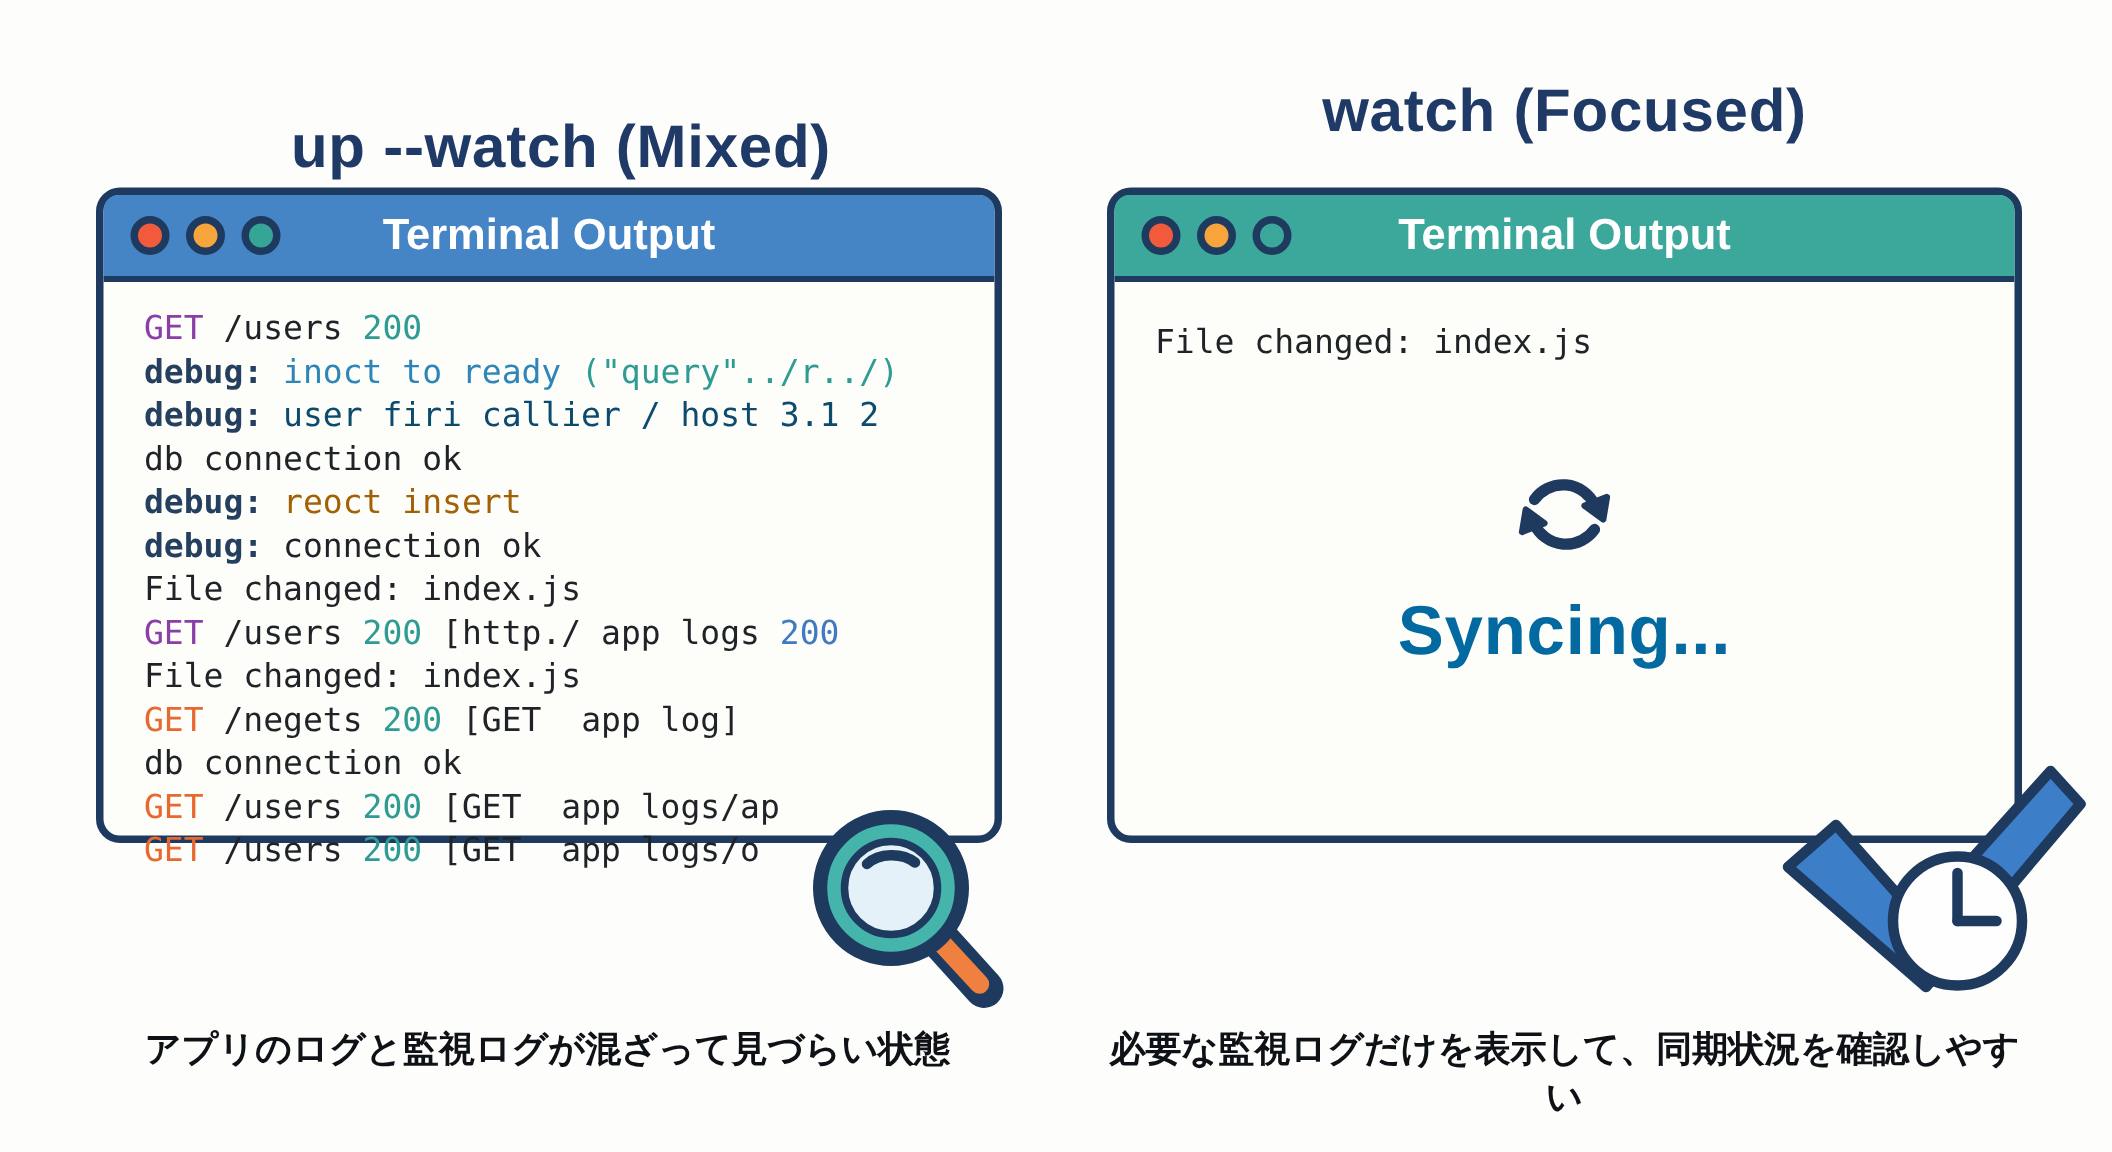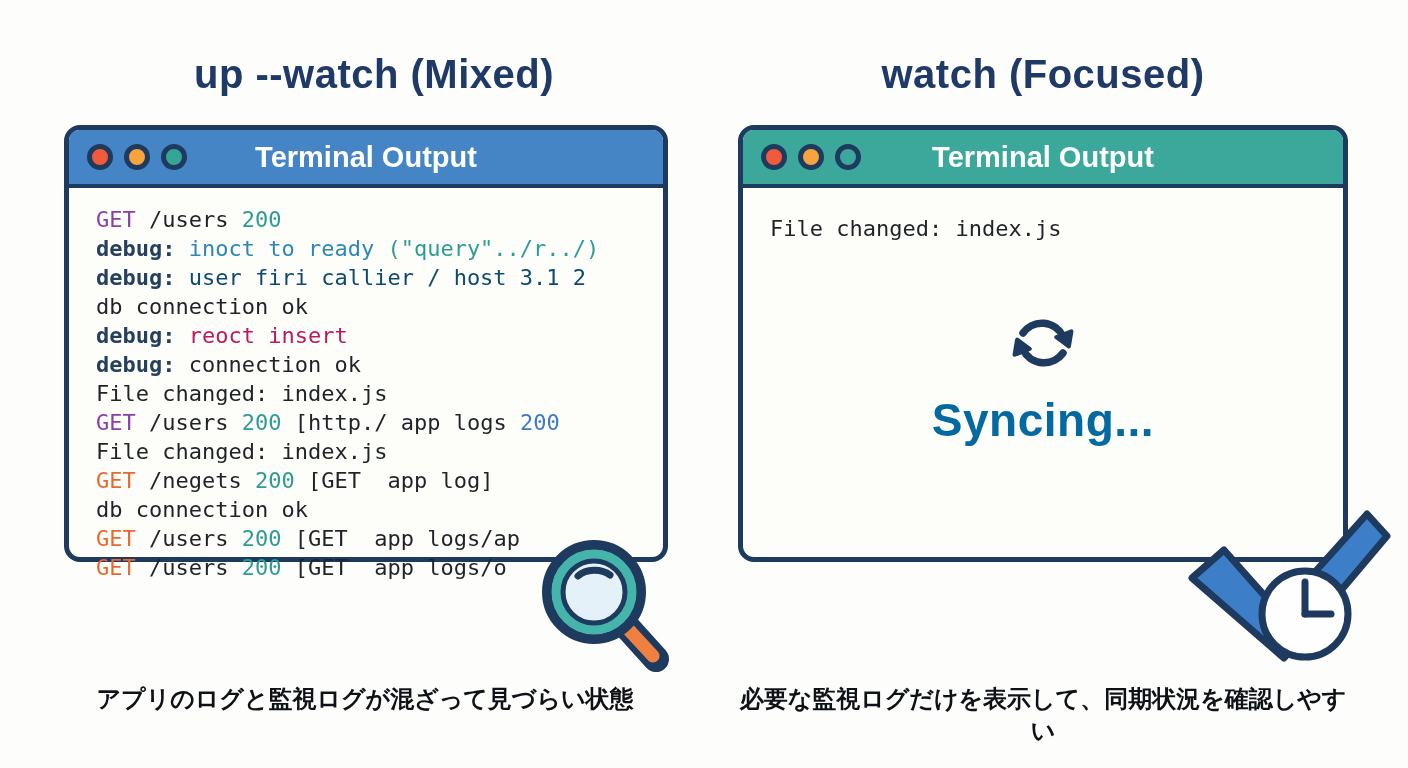--- a/index.html
+++ b/index.html
@@ -4,21 +4,21 @@
 <style>
   * { margin:0; padding:0; box-sizing:border-box; }
   html,body { width:1408px; height:768px; overflow:hidden; }
   body { background:#FDFDFC; font-family:"Liberation Sans", sans-serif; position:relative; }
 
   .section-title {
     position:absolute; top:52px; height:52px;
     font-size:40px; font-weight:bold; color:#1F3A66;
     text-align:center; letter-spacing:0.5px;
   }
-  .section-title.left  { left:64px;  width:620px; }
+  .section-title.left  { left:64px;  width:620px;margin-top:24px; }
   .section-title.right { left:738px; width:610px; }
 
   .window {
     position:absolute; top:125px; height:437px;
     background:#FDFDFA; border:5px solid #1E3A5F; border-radius:16px;
   }
   .window.left  { left:64px;  width:604px; }
   .window.right { left:738px; width:610px; }
 
   .window-header {
@@ -84,21 +84,21 @@
       <span class="dot" style="background: rgb(246, 164, 59);"></span>
       <span class="dot" style="background: rgb(53, 166, 149);"></span>
     </div>
     <div class="window-title">Terminal Output</div>
   </div>
   <div class="terminal-body" id="left-log-lines">
       <div class="log-line"><span style="color: rgb(138, 63, 168);">GET</span><span style="color: rgb(31, 35, 40);"> /users </span><span style="color: rgb(46, 156, 148);">200</span></div>
       <div class="log-line"><span style="color: rgb(36, 64, 94); font-weight: bold;">debug:</span><span style="color: rgb(46, 134, 184);"> inoct to ready </span><span style="color: rgb(46, 156, 148);">("query"../r../)</span></div>
       <div class="log-line"><span style="color: rgb(36, 64, 94); font-weight: bold;">debug:</span><span style="color: #0c4a6e;"> user firi callier / host 3.1 2</span></div>
       <div class="log-line"><span style="color: rgb(31, 35, 40);">db connection ok</span></div>
-      <div class="log-line"><span style="color: rgb(36, 64, 94); font-weight: bold;">debug:</span><span style="color: #be185d;"> reoct insert</span></div>
+      <div class="log-line"><span style="color: rgb(36, 64, 94); font-weight: bold;">debug:</span><span style="color: #a16207;"> reoct insert</span></div>
       <div class="log-line"><span style="color: rgb(36, 64, 94); font-weight: bold;">debug:</span><span style="color: rgb(31, 35, 40);"> connection ok</span></div>
       <div class="log-line"><span style="color: rgb(31, 35, 40);">File changed: index.js</span></div>
       <div class="log-line"><span style="color: rgb(138, 63, 168);">GET</span><span style="color: rgb(31, 35, 40);"> /users </span><span style="color: rgb(46, 156, 148);">200</span><span style="color: rgb(31, 35, 40);"> [http./ app logs </span><span style="color: rgb(63, 122, 194);">200</span></div>
       <div class="log-line"><span style="color: rgb(31, 35, 40);">File changed: index.js</span></div>
       <div class="log-line"><span style="color: rgb(232, 105, 47);">GET</span><span style="color: rgb(31, 35, 40);"> /negets </span><span style="color: rgb(46, 156, 148);">200</span><span style="color: rgb(31, 35, 40);"> [GET  app log]</span></div>
       <div class="log-line"><span style="color: rgb(31, 35, 40);">db connection ok</span></div>
       <div class="log-line"><span style="color: rgb(232, 105, 47);">GET</span><span style="color: rgb(31, 35, 40);"> /users </span><span style="color: rgb(46, 156, 148);">200</span><span style="color: rgb(31, 35, 40);"> [GET  app logs/ap</span></div>
       <div class="log-line"><span style="color: rgb(232, 105, 47);">GET</span><span style="color: rgb(31, 35, 40);"> /users </span><span style="color: rgb(46, 156, 148);">200</span><span style="color: rgb(31, 35, 40);"> [GET  app logs/o</span></div>
     </div>
 </div>

